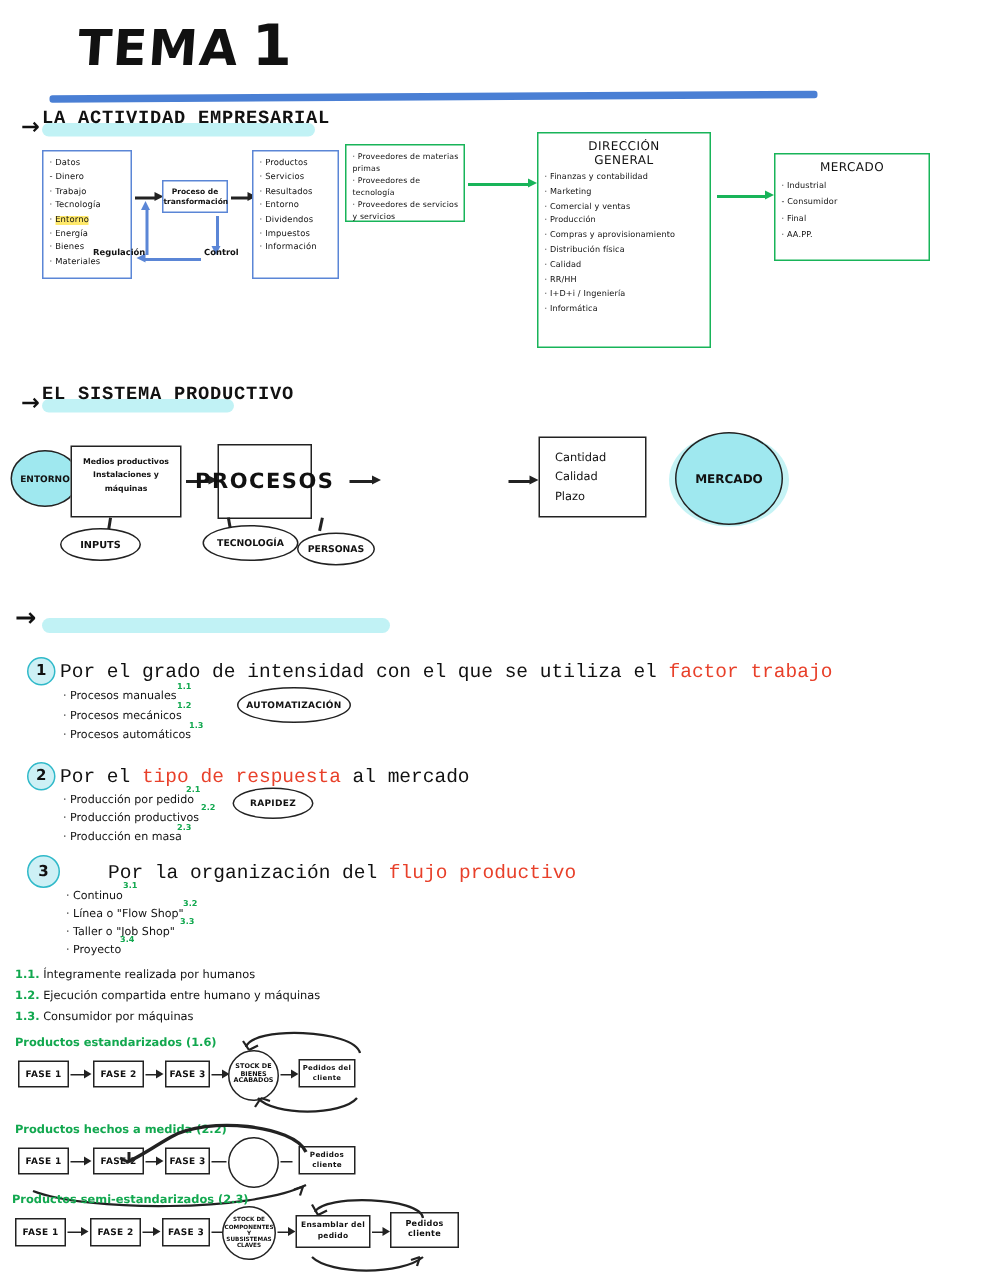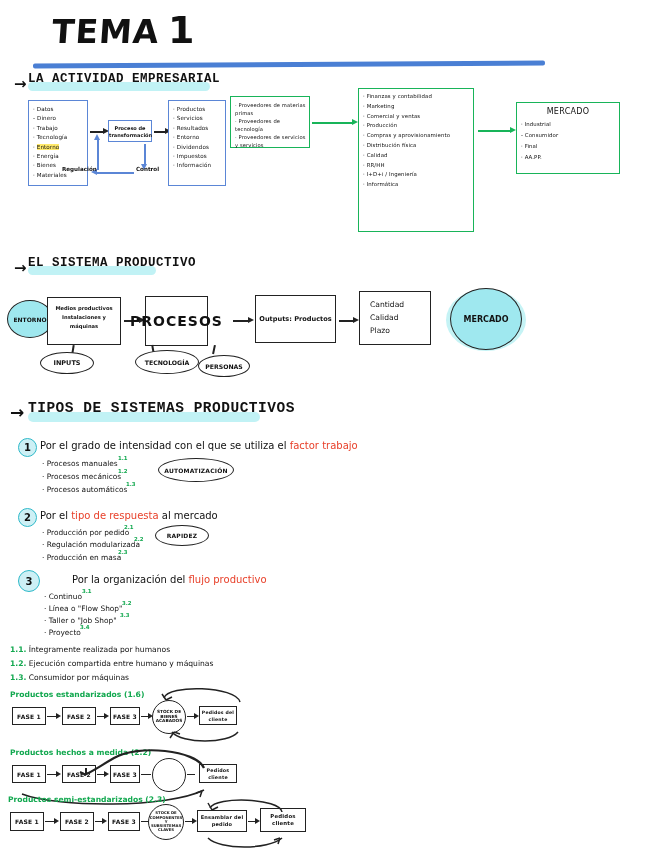--- a/index.html
+++ b/index.html
@@ -77,21 +77,21 @@
   .ellipse.cyan{background:#9fe8ef;border-color:#222;}
   .cyanglow{position:absolute;background:#b6f0f3;border-radius:50%;opacity:.8;}
 
   
   .numc{
     position:absolute;width:17px;height:17px;border-radius:50%;
     border:1.6px solid #2fb9c9;background:#cdf0f5;
     display:flex;align-items:center;justify-content:center;
     font-size:10px;font-weight:bold;color:#111;
   }
-  .lvl1{position:absolute;font-size:10px;}
+  .lvl1{position:absolute;font-size:13px;font-family:Liberation Mono, monospace;}
   .bullet{position:absolute;font-size:7.4px;white-space:nowrap;}
   .supnum{position:absolute;font-size:5.4px;color:#12a84f;font-weight:bold;}
   .red{color:#e8402a;}
   .oval-lbl{
     position:absolute;border:1.7px solid #222;border-radius:50%;
     display:flex;align-items:center;justify-content:center;
     font-size:6px;font-weight:bold;background:#fff;letter-spacing:.2px;
   }
 
   
@@ -187,20 +187,24 @@
       <div style="white-space:normal;">· <span>Proveedores de materias primas</span></div>
       <div style="white-space:normal;">· <span>Proveedores de tecnología</span></div>
       <div style="white-space:normal;">· <span>Proveedores de servicios y servicios</span></div>
     </div>
   </div>
 
   <div class="arr green" style="left:312px;top:122px;width:42px;"></div>
   <div class="arrhead ah-r green" style="left:352px;top:118.5px;"></div>
 
   <div class="box green" style="left:358px;top:88px;width:116px;height:144px;">
+    <div class="hdr-ctr">
+      <div>DIRECCIÓN</div>
+      <div>GENERAL</div>
+    </div>
     <div class="bx-list" style="font-size:5.4px;line-height:9.8px;padding-top:3px;">
       <div>· <span>Finanzas y contabilidad</span></div>
       <div>· <span>Marketing</span></div>
       <div>· <span>Comercial y ventas</span></div>
       <div>· <span>Producción</span></div>
       <div>· <span>Compras y aprovisionamiento</span></div>
       <div>· <span>Distribución física</span></div>
       <div>· <span>Calidad</span></div>
       <div>· <span>RR/HH</span></div>
       <div>· <span>I+D+i / Ingeniería</span></div>
@@ -257,23 +261,20 @@
   <div class="ellipse" style="left:135px;top:350px;width:64px;height:24px;font-size:6.2px;">
     <span>TECNOLOGÍA</span>
   </div>
   <div class="ellipse" style="left:198px;top:355px;width:52px;height:22px;font-size:6.2px;">
     <span>PERSONAS</span>
   </div>
 
   <div class="arr" style="left:233px;top:320px;width:16px;"></div>
   <div class="arrhead ah-r" style="left:248px;top:316.5px;"></div>
 
-  <div class="box black" style="left:255px;top:295px;width:81px;height:48px;display:flex;align-items:center;justify-content:center;">
-    <span style="font-size:6.6px;font-weight:bold;">Outputs: Productos</span>
-  </div>
 
   <div class="arr" style="left:339px;top:320px;width:15px;"></div>
   <div class="arrhead ah-r" style="left:353px;top:316.5px;"></div>
 
   <div class="box black" style="left:359px;top:291px;width:72px;height:54px;">
     <div style="font-size:7.6px;line-height:13px;padding:6px 0 0 10px;">
       <div>Cantidad</div>
       <div>Calidad</div>
       <div>Plazo</div>
     </div>
@@ -281,23 +282,20 @@
 
   <div class="cyanglow" style="left:446px;top:289px;width:80px;height:62px;"></div>
   <div class="ellipse cyan" style="left:450px;top:288px;width:72px;height:62px;font-size:8px;">
     <span>MERCADO</span>
   </div>
 
   <div class="abs" style="left:10px;top:402px;">
     <span class="sec-arrow" style="position:relative;font-size:17px;">→</span>
   </div>
   <div class="hl" style="left:28px;top:412px;width:232px;height:10px;"></div>
-  <div class="abs sec-head" style="left:28px;top:400px;font-size:14.5px;">
-    <span class="sec-txt">TIPOS DE SISTEMAS PRODUCTIVOS</span>
-  </div>
 
   <div class="numc" style="left:18px;top:438px;">1</div>
   <div class="lvl1" style="left:40px;top:440px;">
     <span>Por el grado de intensidad con el que se utiliza el </span><span class="red">factor trabajo</span>
   </div>
   <div class="bullet" style="left:42px;top:459px;">· <span>Procesos manuales</span></div>
   <div class="supnum" style="left:118px;top:455px;">1.1</div>
   <div class="bullet" style="left:42px;top:472px;">· <span>Procesos mecánicos</span></div>
   <div class="supnum" style="left:118px;top:468px;">1.2</div>
   <div class="bullet" style="left:42px;top:485px;">· <span>Procesos automáticos</span></div>
@@ -305,21 +303,21 @@
   <div class="oval-lbl" style="left:158px;top:458px;width:74px;height:22px;">
     <span>AUTOMATIZACIÓN</span>
   </div>
 
   <div class="numc" style="left:18px;top:508px;">2</div>
   <div class="lvl1" style="left:40px;top:510px;">
     <span>Por el </span><span class="red">tipo de respuesta</span><span> al mercado</span>
   </div>
   <div class="bullet" style="left:42px;top:528px;">· <span>Producción por pedido</span></div>
   <div class="supnum" style="left:124px;top:524px;">2.1</div>
-  <div class="bullet" style="left:42px;top:540px;">· <span>Regulación modularizada</span></div>
+  <div class="bullet" style="left:42px;top:540px;">· <span>Producción productivos</span></div>
   <div class="supnum" style="left:134px;top:536px;">2.2</div>
   <div class="bullet" style="left:42px;top:553px;">· <span>Producción en masa</span></div>
   <div class="supnum" style="left:118px;top:549px;">2.3</div>
   <div class="oval-lbl" style="left:155px;top:525px;width:52px;height:19px;">
     <span>RAPIDEZ</span>
   </div>
 
   <div class="numc" style="left:18px;top:570px;width:20px;height:20px;">3</div>
   <div class="lvl1" style="left:44px;top:574px;padding-left:28px;">
     <span>Por la organización del </span><span class="red">flujo productivo</span>

